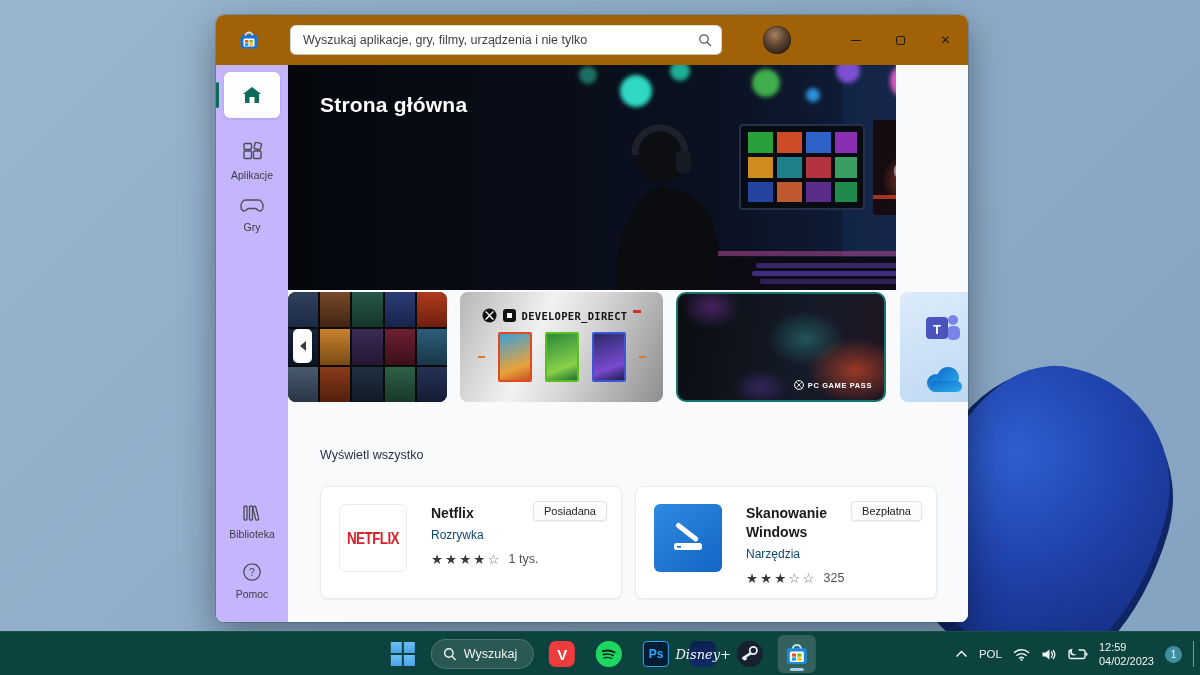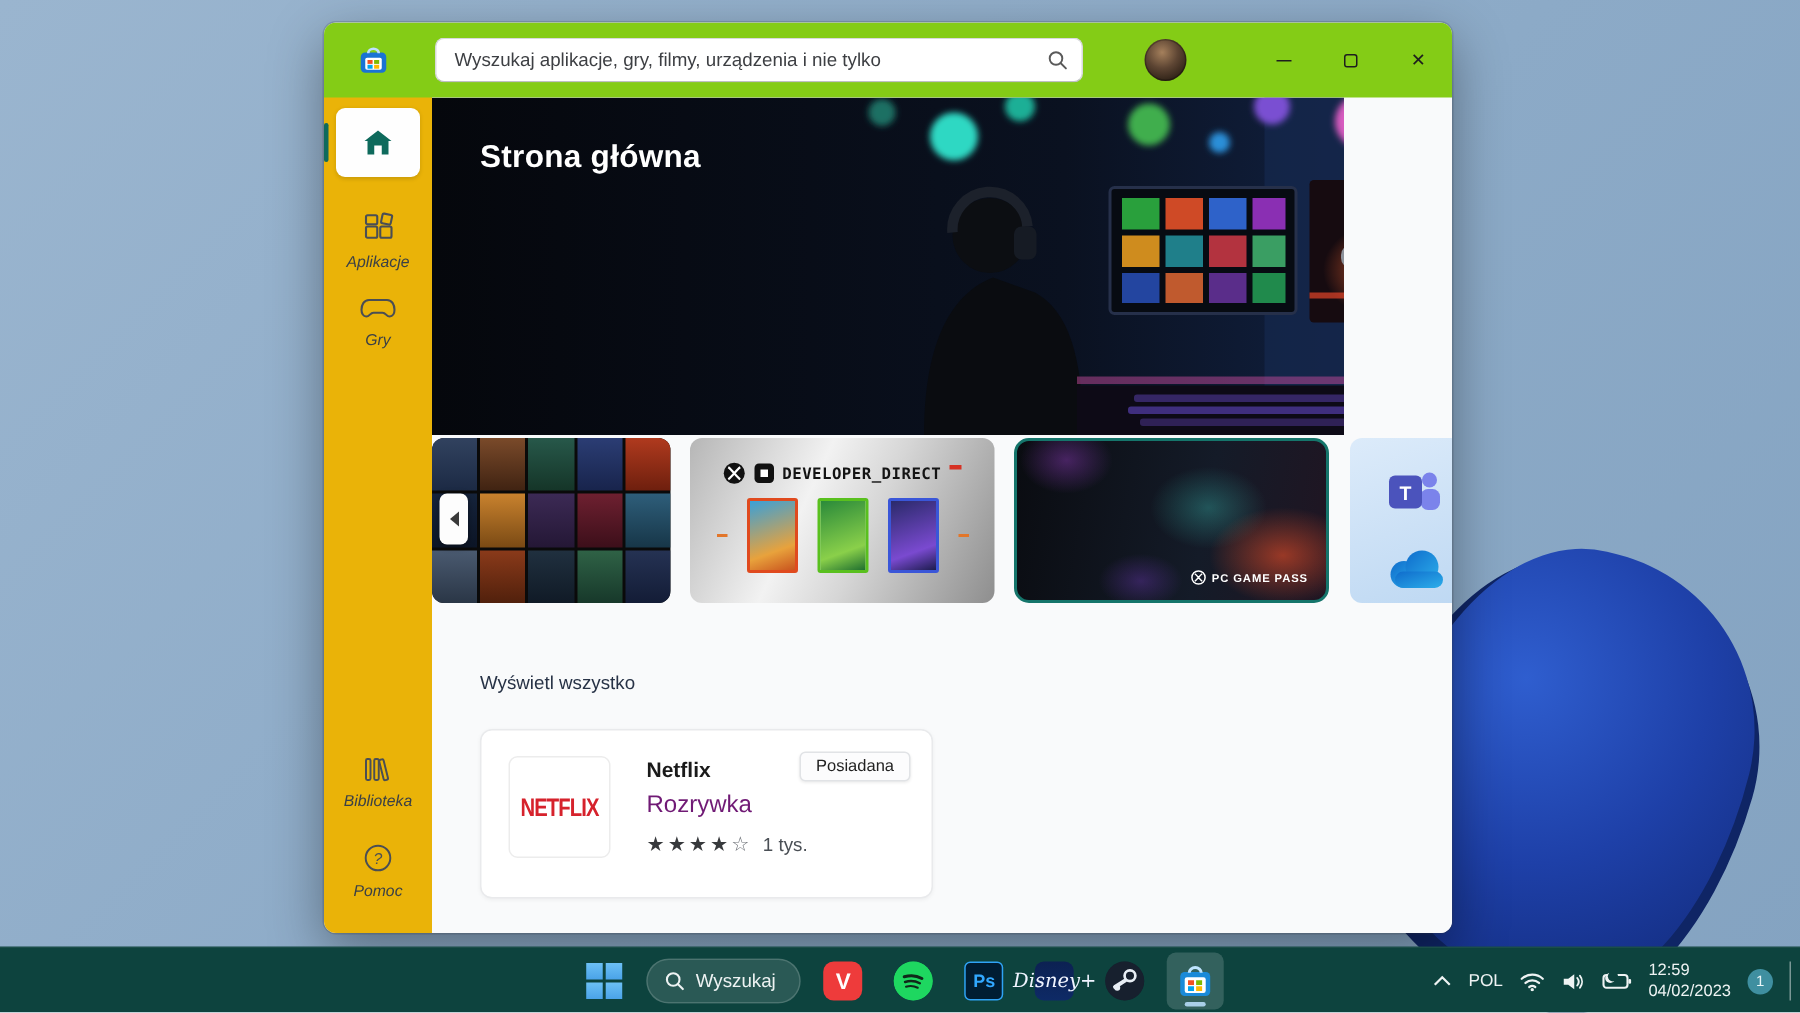--- a/index.html
+++ b/index.html
@@ -14,39 +14,39 @@
     background:#0f2565; border-radius:46% 54% 40% 60%/56% 44% 62% 38%; transform:rotate(16deg); }
   .petal { position:absolute; left:928px; top:366px; width:235px; height:296px;
     background:radial-gradient(circle at 32% 32%,#2f5ecf 0%,#1e40a8 48%,#142e83 85%);
     border-radius:47% 53% 41% 59%/58% 42% 61% 39%; transform:rotate(14deg); }
 
   
   .window { position:absolute; left:216px; top:15px; width:752px; height:607px;
     background:#f9fafb; border-radius:8px; overflow:hidden;
     box-shadow:0 12px 36px rgba(0,0,0,.38),0 0 0 1px rgba(60,70,80,.22); z-index:2; }
 
-  .titlebar { position:absolute; top:0; left:0; right:0; height:57px; background:#84cc16; }
+  .titlebar { position:absolute; top:0; left:0; right:0; height:57px; background:#a16207; }
   .tb-logo { position:absolute; left:22px; top:14px; width:22px; height:22px; }
   .searchbox { position:absolute; left:74px; top:10px; width:432px; height:30px; }
   .searchbox input { width:100%; height:100%; border:1px solid #d8d9dc; border-bottom-color:#bfc0c4;
     border-radius:6px; background:#fff; padding:0 32px 0 12px; font-size:12.5px; color:#2d2d2d;
     font-family:inherit; outline:none; }
   .searchbox input::placeholder { color:#3d3f43; opacity:1; }
   .searchbox .mag { position:absolute; right:10px; top:8px; }
   .avatar { position:absolute; left:547px; top:11px; width:28px; height:28px; border-radius:50%;
     background:radial-gradient(circle at 42% 32%,#a5805c 0%,#5d4533 42%,#22180f 88%);
     box-shadow:inset 0 0 0 1px rgba(0,0,0,.25); }
   .winbtns { position:absolute; right:0; top:0; height:50px; display:flex; }
   .wbtn { width:45px; height:50px; display:flex; align-items:center; justify-content:center;
     color:#1e1e1e; font-size:12px; }
   .g-min { width:10px; height:1px; background:#1e1e1e; }
   .g-max { width:9px; height:9px; border:1px solid #1e1e1e; border-radius:2px; }
 
   
-  .sidebar { position:absolute; left:0; top:50px; bottom:0; width:72px; background:#eab308;font-style:italic; }
+  .sidebar { position:absolute; left:0; top:50px; bottom:0; width:72px; background:#c4b5fd; }
   .accent { position:absolute; left:0; top:17px; width:3px; height:26px; background:#0e6a5c; border-radius:2px; }
   .nav-home { position:absolute; left:8px; top:7px; width:56px; height:46px; background:#fefefe;
     border-radius:6px; box-shadow:0 1px 3px rgba(0,0,0,.14); display:flex; align-items:center; justify-content:center; }
   .nav-item { position:absolute; left:0; width:72px; display:flex; flex-direction:column;
     align-items:center; gap:5px; color:#3b4046; font-size:10.5px; }
   .ni-apps{top:75px} .ni-games{top:131px} .ni-library{top:438px} .ni-help{top:496px}
 
   
   .content { position:absolute; left:72px; top:50px; right:0; bottom:0; background:#f9fafb; }
   .hero { position:absolute; left:0; top:0; width:608px; height:225px; overflow:hidden; }
@@ -114,21 +114,21 @@
     padding:17px 14px 0 18px; display:flex; }
   .ac-a { left:32px; } .ac-b { left:347px; }
   .applogo { width:68px; height:68px; border-radius:6px; flex:0 0 68px;
     display:flex; align-items:center; justify-content:center; }
   .logo-netflix { border:1px solid #ececec; background:#fff; }
   .netflix-word { color:#d6222c; font-weight:800; font-size:13.5px; letter-spacing:-.6px;
     transform:scaleY(1.25); }
   .logo-scan { background:linear-gradient(140deg,#2f8ae2 0%,#1465c4 100%); }
   .appinfo { margin-left:24px; min-width:0; }
   .app-title { font-size:14px; font-weight:700; color:#1a1a1a; line-height:1.35; max-width:112px; }
-  .app-cat { font-size:16px; color:#701a75; margin-top:5px; }
+  .app-cat { font-size:12px; color:#0c4a6e; margin-top:5px; }
   .stars { margin-top:8px; display:flex; align-items:center; }
   .sf { color:#37393c; font-size:13.5px; letter-spacing:2px; }
   .se { color:#6e7278; font-size:13.5px; letter-spacing:2px; }
   .rcount { font-size:12.5px; color:#4a4f55; margin-left:7px; }
   .badge { position:absolute; right:14px; top:14px; background:#fcfcfd; border:1px solid #e1e3e6;
     border-radius:4px; padding:3px 10px; font-size:11px; color:#222; box-shadow:0 1px 2px rgba(0,0,0,.07); }
 
   
   .taskbar { position:absolute; left:0; right:0; bottom:0; height:44px; background:#0d433e;
     border-top:1px solid rgba(255,255,255,.06); z-index:5; }
@@ -408,20 +408,38 @@
           <div class="app-title">Netflix</div>
           <div class="app-cat">Rozrywka</div>
           <div class="stars">
             <span><span class="sf">★★★★</span><span class="se">☆</span></span>
             <span class="rcount">1 tys.</span>
           </div>
         </div>
         <span class="badge">Posiadana</span>
       </div>
 
+      <div class="appcard ac-b">
+        <div class="applogo logo-scan">
+          <svg width="44" height="44" viewBox="0 0 44 44">
+            <rect x="8" y="27" width="28" height="7" rx="2.5" fill="#fff"></rect>
+            <rect x="11" y="30" width="4" height="1.6" fill="#1465c4"></rect>
+            <rect x="12" y="6" width="27" height="5" rx="2.5" fill="#fff" transform="rotate(38 12 6)"></rect>
+          </svg>
+        </div>
+        <div class="appinfo">
+          <div class="app-title">Skanowanie Windows</div>
+          <div class="app-cat">Narzędzia</div>
+          <div class="stars">
+            <span><span class="sf">★★★</span><span class="se">☆☆</span></span>
+            <span class="rcount">325</span>
+          </div>
+        </div>
+        <span class="badge">Bezpłatna</span>
+      </div>
 
     </div>
   </div>
 
   <div class="taskbar">
     <div class="tb-center">
       <div class="slot">
         <div class="winlogo">
             <i></i>
             <i></i>

